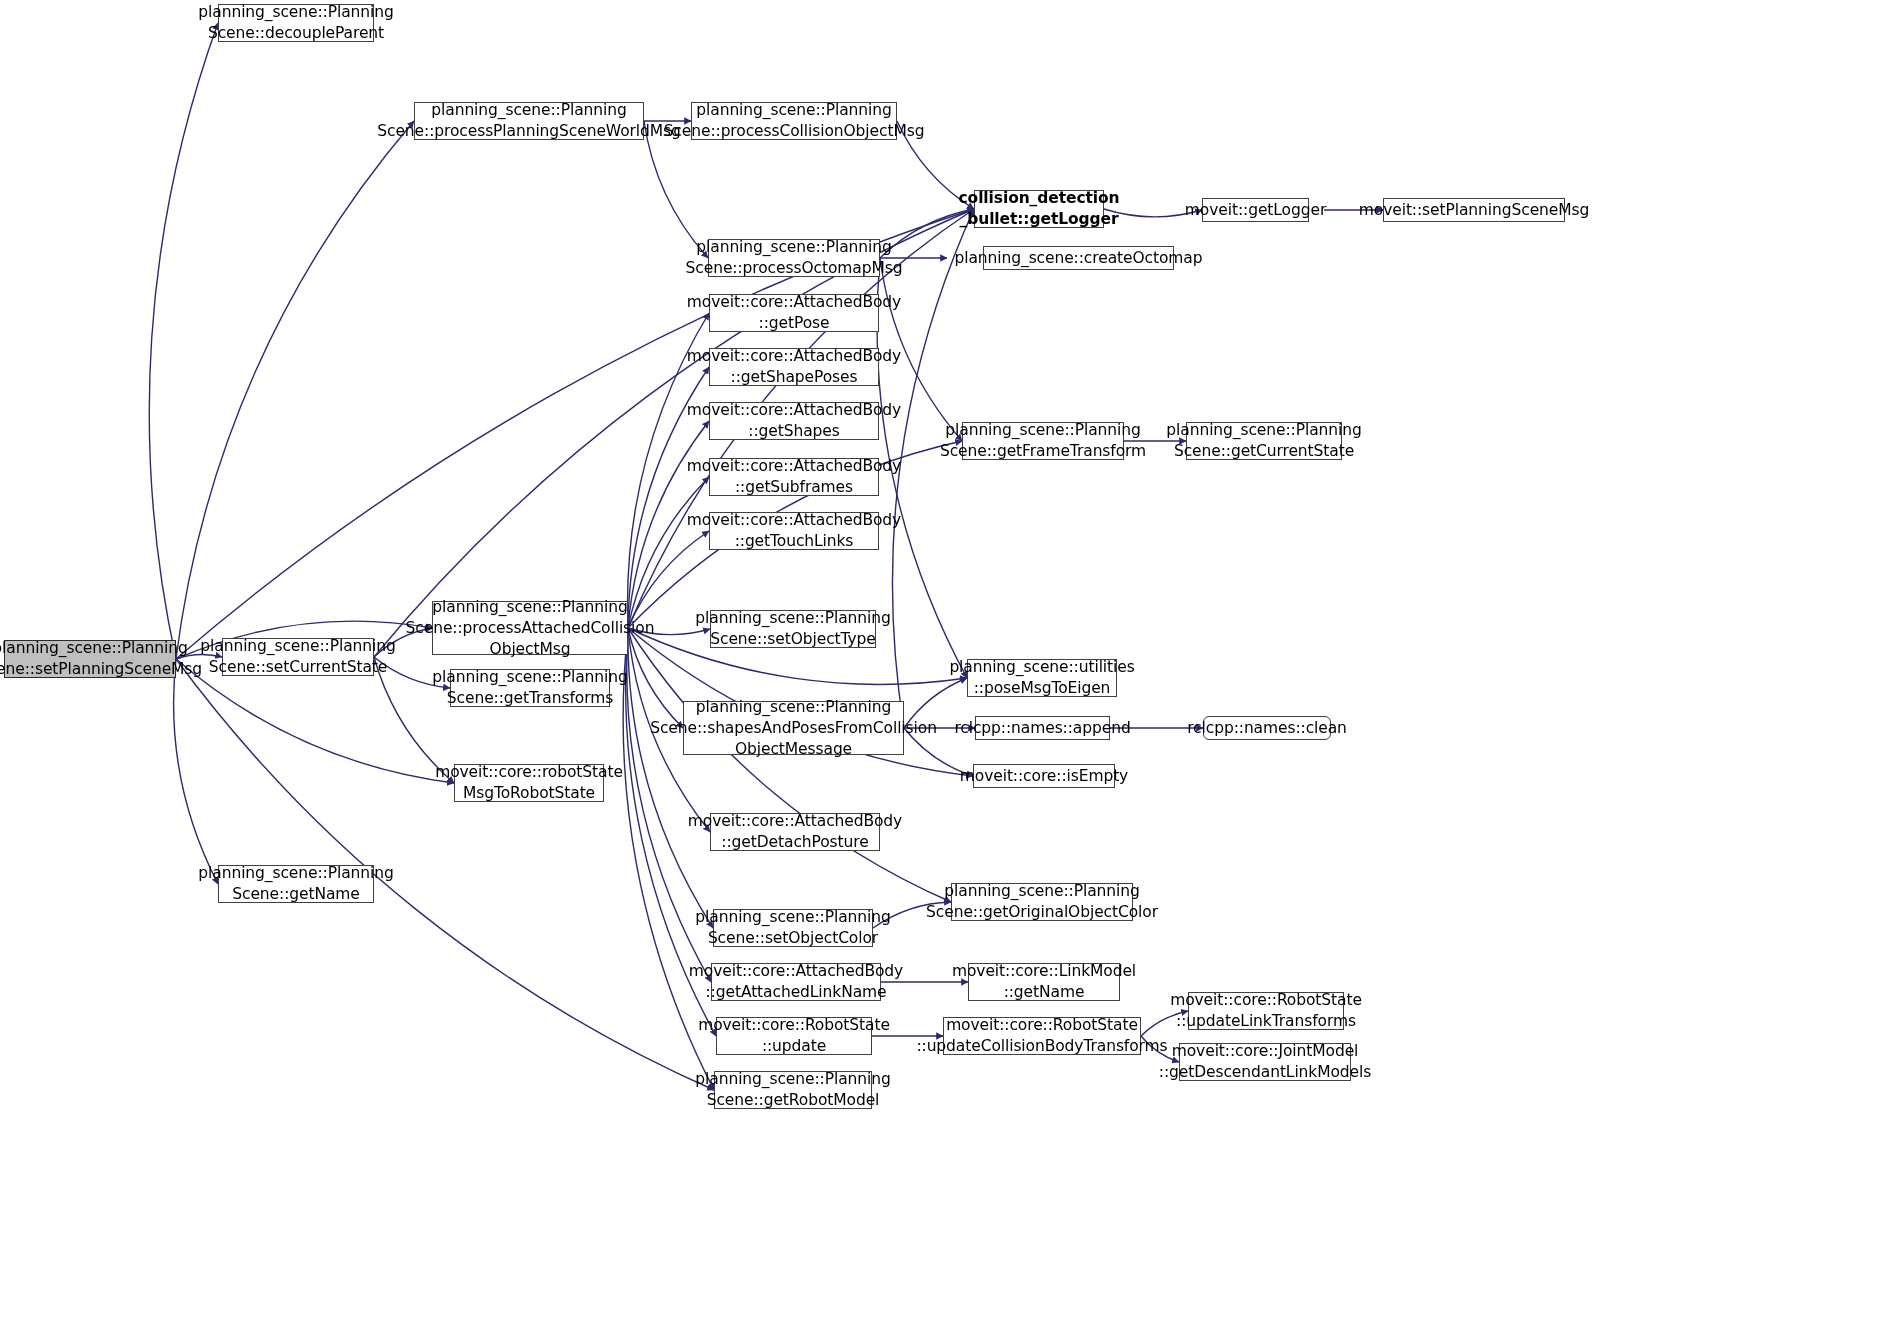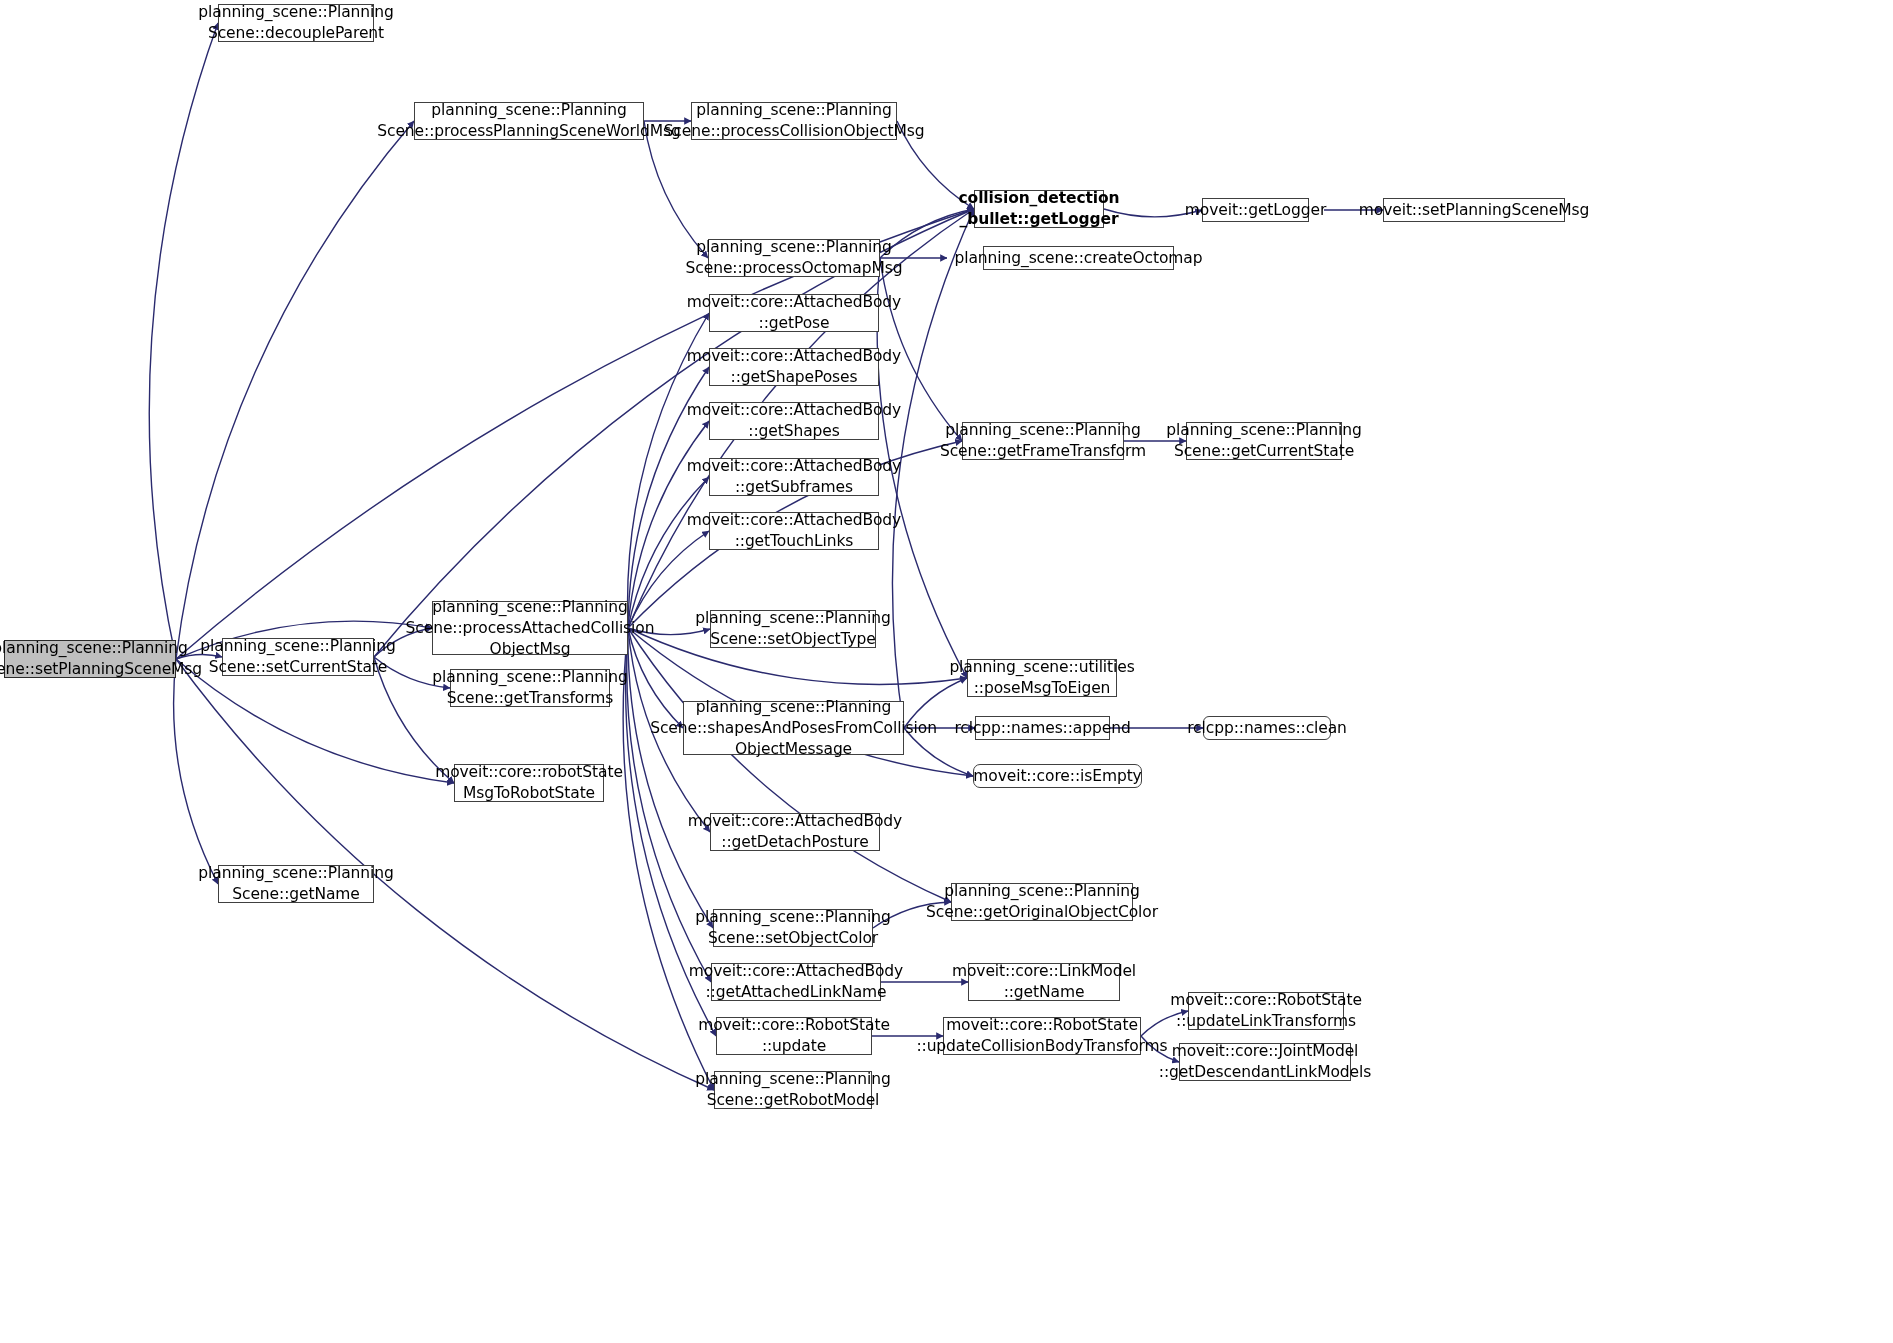--- a/index.html
+++ b/index.html
@@ -140,21 +140,21 @@
 Scene::setCurrentState</div>
       <div class="node" style="left: 450px; top: 669px; width: 160px; height: 38px;">planning_scene::Planning
 Scene::getTransforms</div>
       <div class="node" style="left: 967px; top: 659px; width: 150px; height: 38px;">planning_scene::utilities
 ::poseMsgToEigen</div>
       <div class="node" style="left: 683px; top: 701px; width: 221px; height: 54px;">planning_scene::Planning
 Scene::shapesAndPosesFromCollision
 ObjectMessage</div>
       <div class="node" style="left: 975px; top: 716px; width: 135px; height: 24px;">rclcpp::names::append</div>
       <div class="node" style="left: 1203px; top: 716px; width: 128px; height: 24px; border-radius: 6px;">rclcpp::names::clean</div>
-      <div class="node" style="left: 973px; top: 764px; width: 169px; height: 24px; border-radius: 7px;">moveit::core::isEmpty</div>
+      <div class="node" style="left: 973px; top: 764px; width: 142px; height: 24px;">moveit::core::isEmpty</div>
       <div class="node" style="left: 454px; top: 764px; width: 150px; height: 38px;">moveit::core::robotState
 MsgToRobotState</div>
       <div class="node" style="left: 710px; top: 813px; width: 170px; height: 38px;">moveit::core::AttachedBody
 ::getDetachPosture</div>
       <div class="node" style="left: 218px; top: 865px; width: 156px; height: 38px;">planning_scene::Planning
 Scene::getName</div>
       <div class="node" style="left: 951px; top: 883px; width: 182px; height: 38px;">planning_scene::Planning
 Scene::getOriginalObjectColor</div>
       <div class="node" style="left: 713px; top: 909px; width: 160px; height: 38px;">planning_scene::Planning
 Scene::setObjectColor</div>

